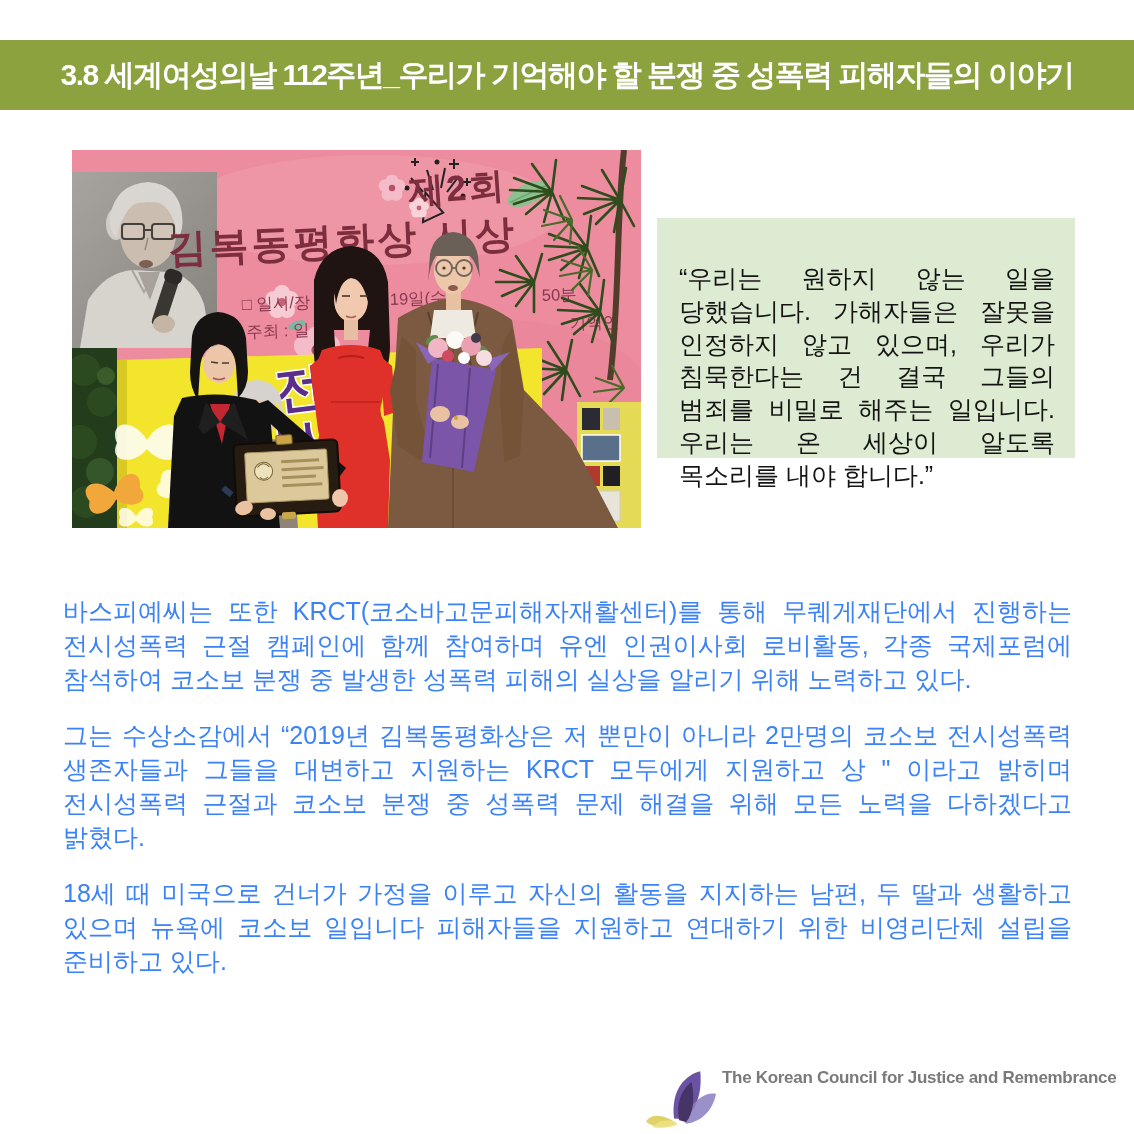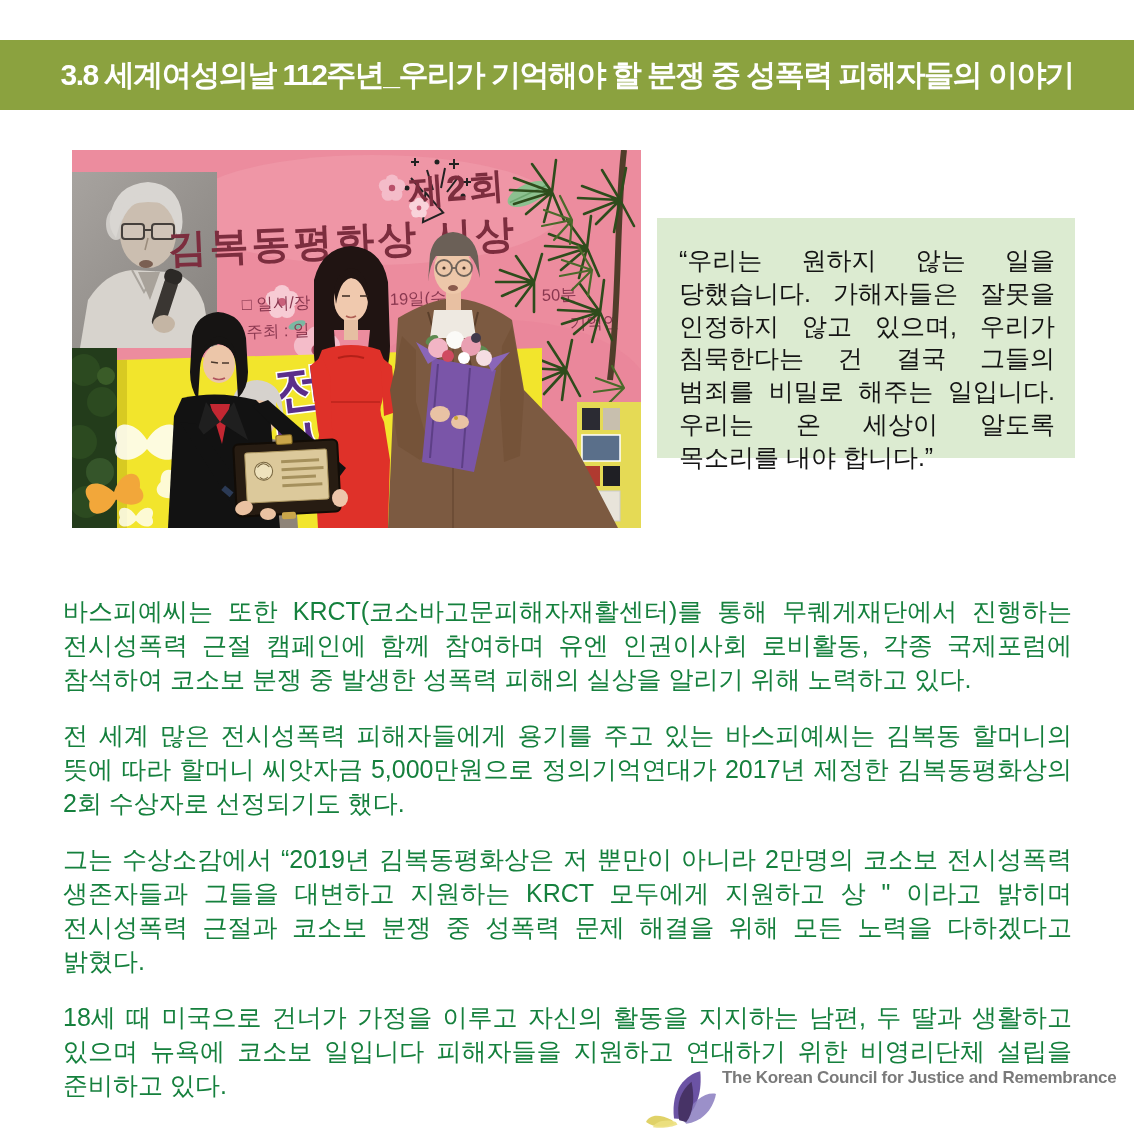--- a/index.html
+++ b/index.html
@@ -11,26 +11,26 @@
                  display:flex;align-items:center;justify-content:center;}
   .header-banner .title{color:#ffffff;font-weight:bold;font-size:30px;letter-spacing:-1.5px;white-space:nowrap;}
 
   
   .award-photo{position:absolute;left:72px;top:150px;width:569px;height:378px;}
   .award-photo svg{display:block;width:100%;height:100%;}
   .award-photo text{font-family:"Liberation Sans","DejaVu Sans",sans-serif;}
 
   
   .quote-box{position:absolute;left:657px;top:218px;width:418px;height:240px;background:#dcebd1;
-             box-sizing:border-box;padding:26px 20px 0 22px;}
+             box-sizing:border-box;padding:44px 20px 0 22px;}
   .quote-box p{margin:0;font-size:25px;line-height:1.31;color:#141414;text-align:justify;
                word-break:keep-all;}
 
   
-  .article{position:absolute;left:63px;top:594px;width:1009px;color:#15803d;}
+  .article{position:absolute;left:63px;top:594px;width:1009px;color:#3b82f6;}
   .article p{margin:0 0 22px 0;font-size:25px;line-height:34px;text-align:justify;word-break:keep-all;}
 
   
   .footer-org{position:absolute;left:646px;top:1068px;display:flex;align-items:flex-start;}
   .footer-org .mark{width:70px;height:64px;flex:0 0 auto;}
   .footer-org .org-name{margin-left:6px;font-weight:bold;color:#7a7a7a;font-size:17px;
                         line-height:1.22;letter-spacing:-0.3px;white-space:nowrap;}
 </style>
 </head>
 <body>
@@ -340,21 +340,20 @@
       </g>
     </svg>
   </div>
 
   <div class="quote-box">
     <p>“우리는 원하지 않는 일을 당했습니다. 가해자들은 잘못을 인정하지 않고 있으며, 우리가 침묵한다는 건 결국 그들의 범죄를 비밀로 해주는 일입니다. 우리는 온 세상이 알도록 목소리를 내야 합니다.”</p>
   </div>
 
   <div class="article">
     <p>바스피예씨는 또한 KRCT(코소바고문피해자재활센터)를 통해 무퀘게재단에서 진행하는 전시성폭력 근절 캠페인에 함께 참여하며 유엔 인권이사회 로비활동, 각종 국제포럼에 참석하여 코소보 분쟁 중 발생한 성폭력 피해의 실상을 알리기 위해 노력하고 있다.</p>
-    <p>전 세계 많은 전시성폭력 피해자들에게 용기를 주고 있는 바스피예씨는 김복동 할머니의 뜻에 따라 할머니 씨앗자금 5,000만원으로 정의기억연대가 2017년 제정한 김복동평화상의 2회 수상자로 선정되기도 했다.</p>
     <p>그는 수상소감에서 “2019년 김복동평화상은 저 뿐만이 아니라 2만명의 코소보 전시성폭력 생존자들과 그들을 대변하고 지원하는 KRCT 모두에게 지원하고 상 " 이라고 밝히며 전시성폭력 근절과 코소보 분쟁 중 성폭력 문제 해결을 위해 모든 노력을 다하겠다고 밝혔다.</p>
     <p>18세 때 미국으로 건너가 가정을 이루고 자신의 활동을 지지하는 남편, 두 딸과 생활하고 있으며 뉴욕에 코소보 일입니다 피해자들을 지원하고 연대하기 위한 비영리단체 설립을 준비하고 있다.</p>
   </div>
 
   <div class="footer-org">
     <svg class="mark" viewBox="0 0 80 66">
       <path d="M30,56 C14,48 4,50 0,58 C8,64 22,65 32,60 Z" fill="#e0d268"></path>
       <path d="M34,58 C22,54 10,58 8,64 C18,66 30,64 36,61 Z" fill="#ece081" opacity="0.9"></path>
       <path d="M32,54 C28,20 46,4 62,0 C64,20 60,42 44,55 Z" fill="#6b53a4"></path>
       <path d="M42,56 C54,32 68,24 80,26 C76,46 62,58 46,60 Z" fill="#8a7cc0" opacity="0.85"></path>

